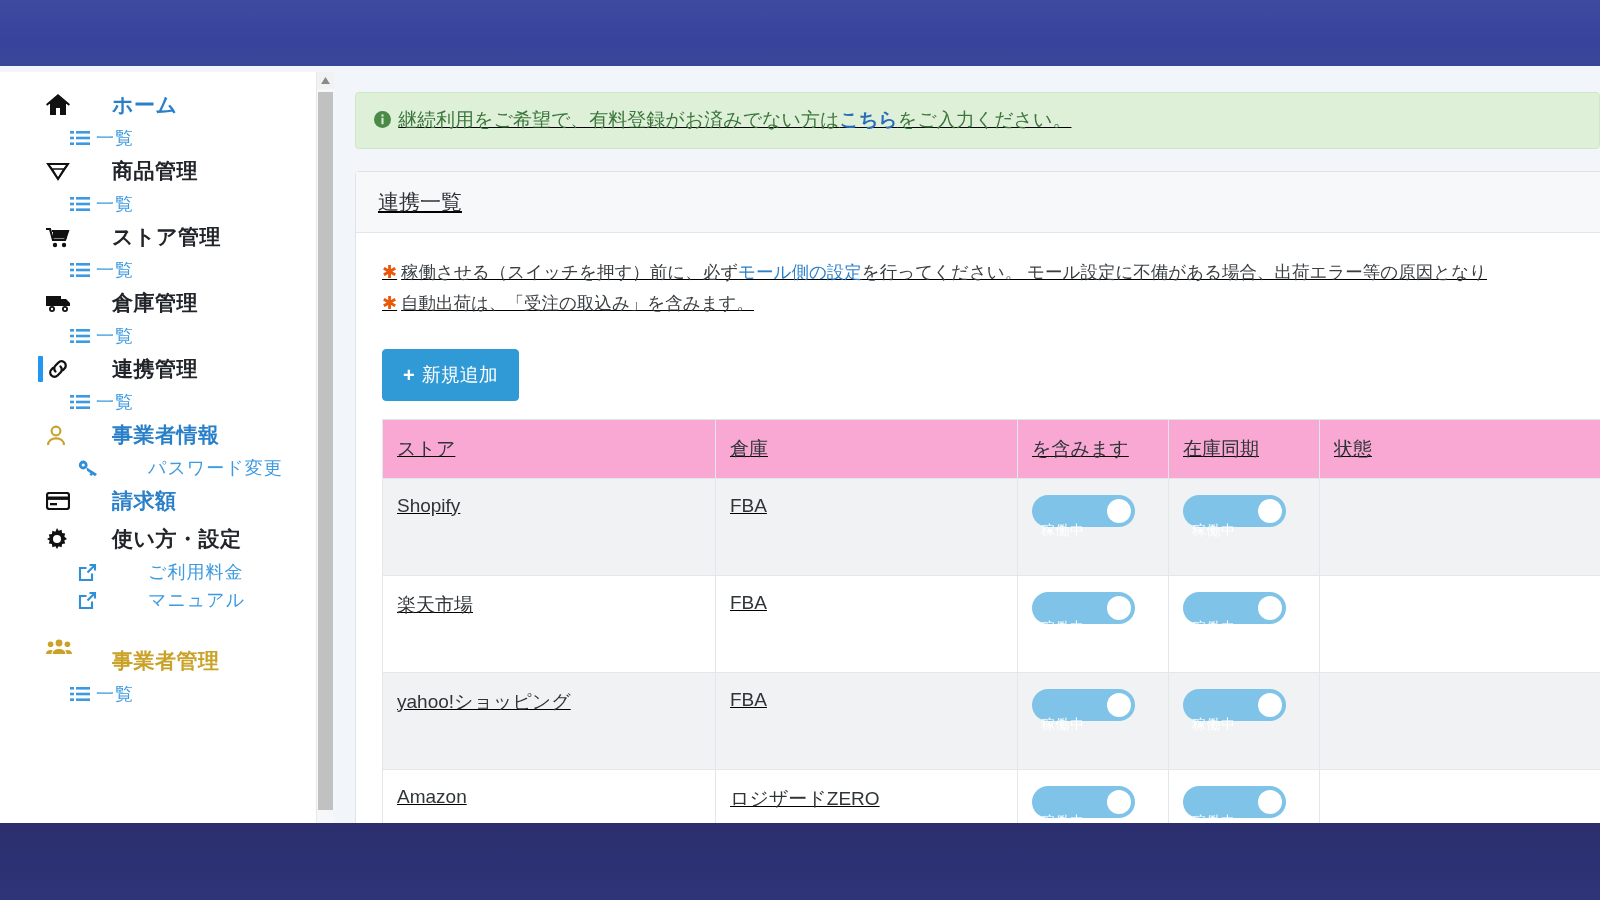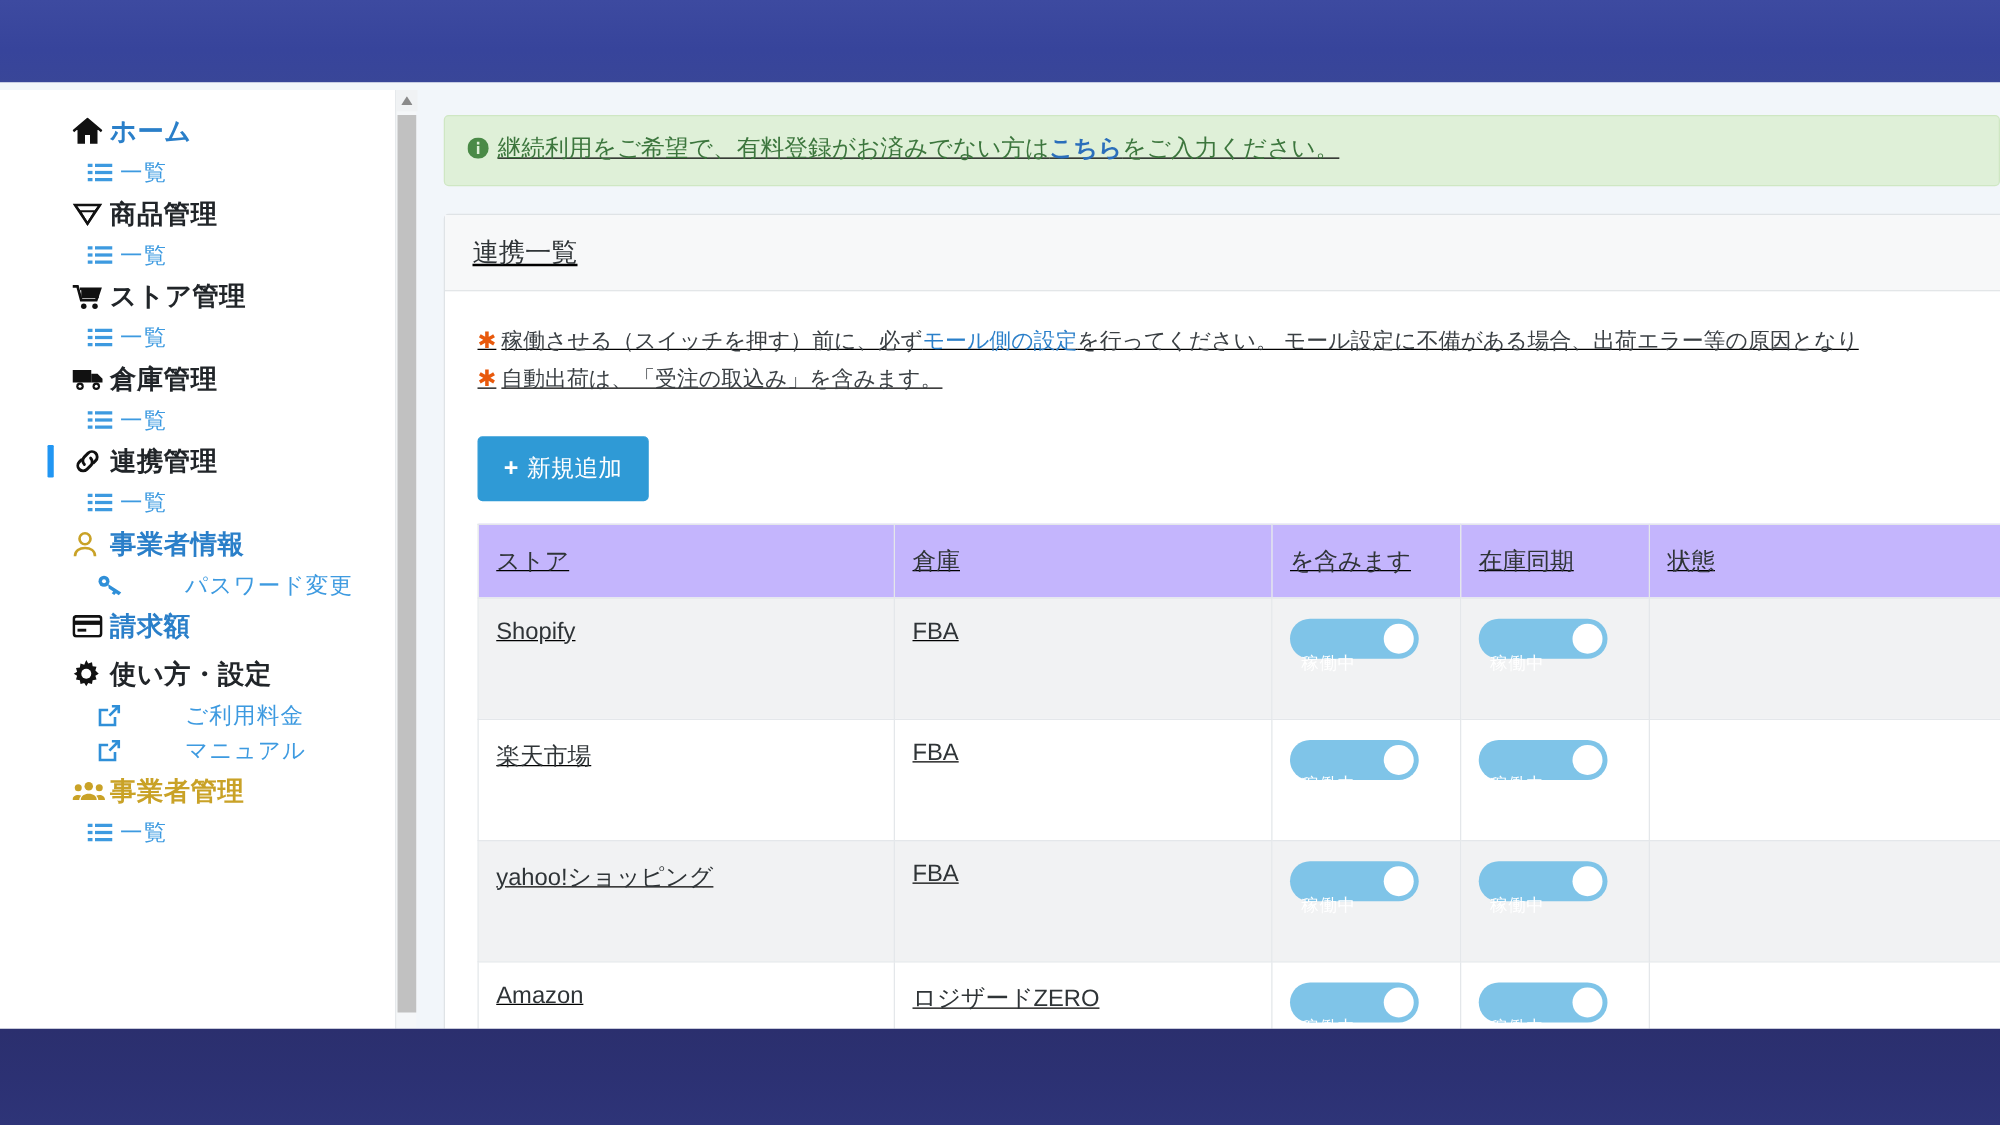--- a/index.html
+++ b/index.html
@@ -32,34 +32,35 @@
   }
 
   
   .sidebar {
     position: absolute; left: 0; top: 0; width: 316px; height: 751px;
     background: #ffffff; overflow: hidden; padding-top: 14px;
   }
   .nav-item {
     position: relative;
     display: flex; align-items: center;
-    padding: 5px 0 5px 58px;
+    padding: 5px 0 5px 46px;
     min-height: 34px;
     cursor: pointer;
     white-space: nowrap;
+    gap: 36px;
   }
   .nav-item .ico {
     width: 30px; display: inline-flex; align-items: center; justify-content: flex-start;
     flex: 0 0 30px;
   }
   .nav-item .lbl { font-size: 21px; letter-spacing: .5px; }
 
   .nav-top .lbl { color: #212529; font-weight: 700; }
   .nav-top.is-link .lbl { color: #2a7fc9; font-weight: 700; }
-  .nav-top.is-gold .lbl { color: #c9a227; font-weight: 700; }
+  .nav-top.is-gold .lbl { color: #c9a227; font-weight: 700; margin-top: 28px; }
 
   .nav-item.active::before {
     content: ""; position: absolute; left: 38px; top: 50%; transform: translateY(-50%);
     width: 5px; height: 26px; background: #2196f3; border-radius: 1px;
   }
   .nav-sub {
     display: flex; align-items: center;
     padding: 2px 0 2px 70px; min-height: 28px; cursor: pointer; white-space: nowrap;
   }
   .nav-sub .ico { width: 26px; flex: 0 0 26px; display: inline-flex; align-items: center; }
@@ -117,21 +118,21 @@
     background: #2f9ad6; border: 1px solid #2f9ad6; color: #fff;
     border-radius: 4px; padding: 12px 20px; font-size: 19px; cursor: pointer;
   }
   .btn-add .plus { font-size: 20px; font-weight: 700; line-height: 1; }
 
   table.grid { border-collapse: collapse; width: 1420px; table-layout: fixed; }
   table.grid th, table.grid td {
     border: 1px solid #e4e7ea; padding: 16px 14px;
     font-size: 19px; color: #2f3437; text-align: left; vertical-align: top;
   }
-  table.grid th { font-weight: 400; height: 52px; background: #c4b5fd; }
+  table.grid th { font-weight: 400; height: 52px; background: #f9a8d4; }
   table.grid td { height: 97px; }
   table.grid tbody tr:nth-child(odd) td { background: #f1f2f3; }
   table.grid tbody tr:nth-child(even) td { background: #ffffff; }
   col.c-store { width: 333px; }
   col.c-wh    { width: 302px; }
   col.c-ship  { width: 151px; }
   col.c-stock { width: 151px; }
   col.c-state { width: 483px; }
 
   .toggle {

